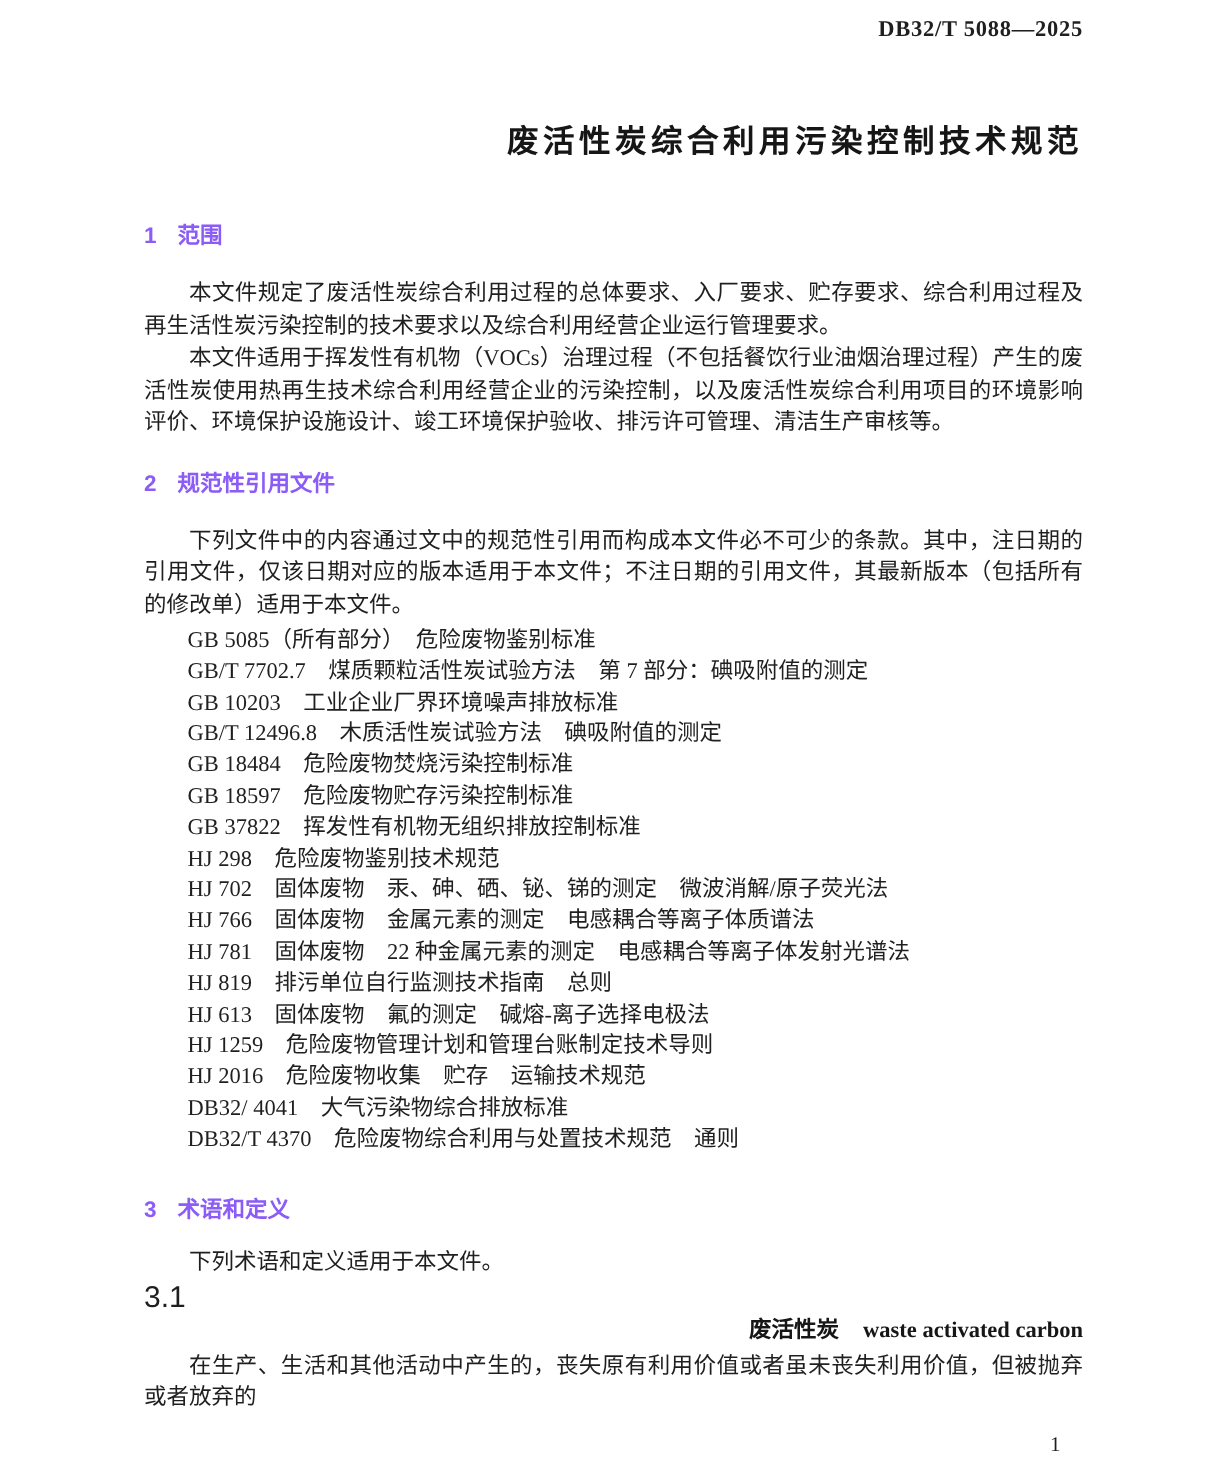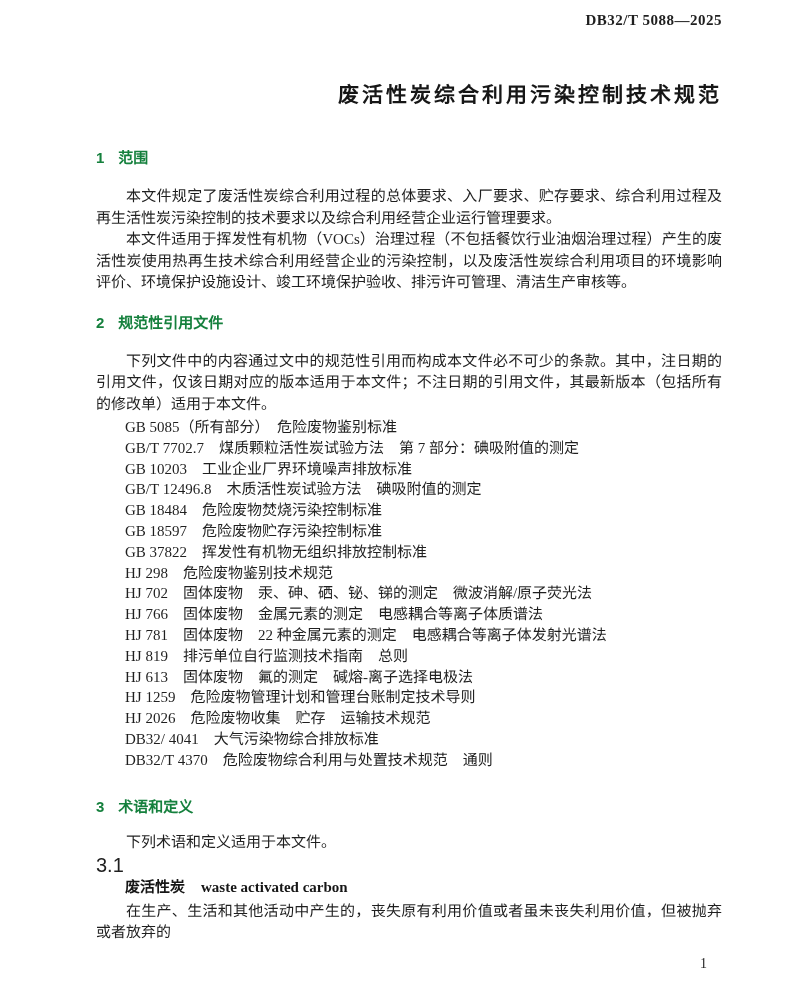--- a/index.html
+++ b/index.html
@@ -40,21 +40,21 @@
     font-size: 21px;
     line-height: 34px;
     letter-spacing: 3px;
     color: #161616;
   }
   .sec-heading {
     font-family: "Liberation Sans", "DejaVu Sans", sans-serif;
     font-weight: bold;
     font-size: 15px;
     line-height: 16px;
-    color: #15803d;
+    color: #8b5cf6;
   }
   .sec-heading .sec-num {
     display: inline-block;
     margin-right: 14px;
   }
   .mt-s1 { margin-top: 38px; }
   .mt-s2 { margin-top: 21px; }
   .mt-s3 { margin-top: 28px; }
   p.body {
     margin: 0;
@@ -77,20 +77,21 @@
   }
   .term-id {
     margin-top: 2px;
     font-family: "Liberation Sans", "DejaVu Sans", sans-serif;
     font-size: 20px;
     line-height: 21px;
   }
   .term-line {
     padding-left: 29px;
     line-height: 21.5px;
+    text-align: right;
   }
   .term-zh {
     font-family: "Liberation Sans", "DejaVu Sans", sans-serif;
     font-weight: bold;
     margin-right: 16px;
     color: #161616;
   }
   .term-en {
     font-family: "Liberation Serif", "DejaVu Serif", serif;
     font-weight: bold;
@@ -152,21 +153,21 @@
         <li>HJ 766　固体废物　金属元素的测定　电感耦合等离子体质谱法</li>
 
         <li>HJ 781　固体废物　22 种金属元素的测定　电感耦合等离子体发射光谱法</li>
 
         <li>HJ 819　排污单位自行监测技术指南　总则</li>
 
         <li>HJ 613　固体废物　氟的测定　碱熔-离子选择电极法</li>
 
         <li>HJ 1259　危险废物管理计划和管理台账制定技术导则</li>
 
-        <li>HJ 2026　危险废物收集　贮存　运输技术规范</li>
+        <li>HJ 2016　危险废物收集　贮存　运输技术规范</li>
 
         <li>DB32/ 4041　大气污染物综合排放标准</li>
 
         <li>DB32/T 4370　危险废物综合利用与处置技术规范　通则</li>
 
       </ul>
 
     <div class="sec-heading mt-s3">
       <span class="sec-num">3</span><span>术语和定义</span>
     </div>

